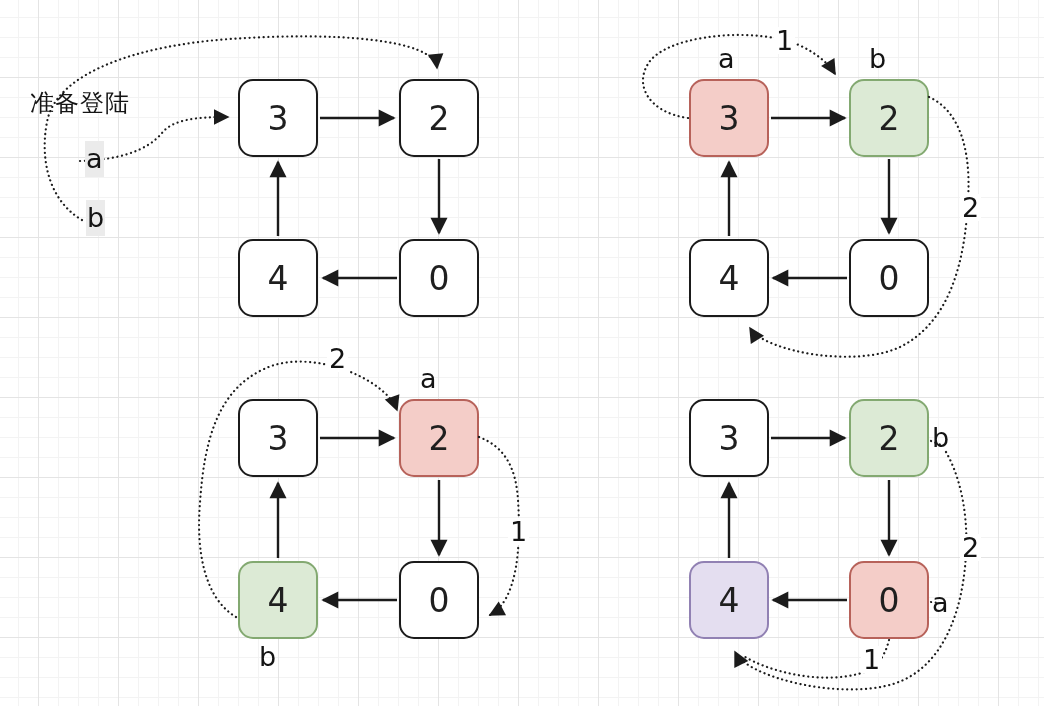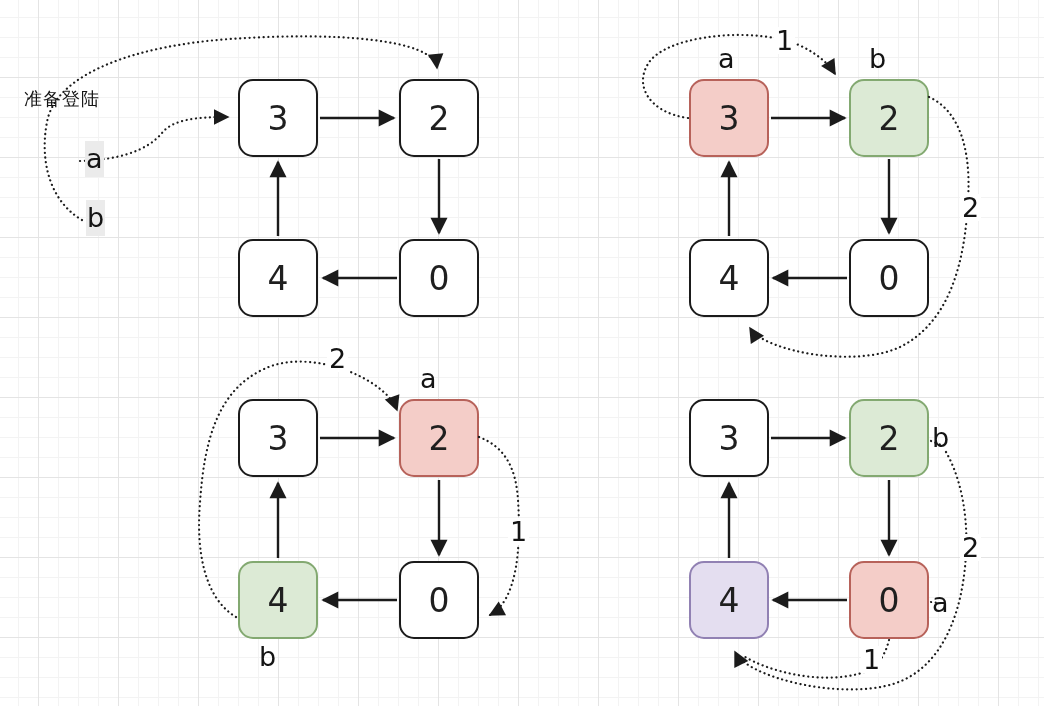--- a/index.html
+++ b/index.html
@@ -27,21 +27,21 @@
   .node.red    { background:#f4cdc8; border-color:#b7625a; }
   .node.green  { background:#dcead5; border-color:#83a971; }
   .node.purple { background:#e4def0; border-color:#9181b3; }
   .wires { position:absolute; left:0; top:0; }
   .wires path.solid  { fill:none; stroke:#1b1b1b; stroke-width:2.4; }
   .wires path.dotted { fill:none; stroke:#1b1b1b; stroke-width:2.2;
                        stroke-dasharray:0.1 4.6; stroke-linecap:round; }
   .lbl { position:absolute; font-size:27px; line-height:1; color:#141414; }
   .lbl-step { background:#ffffff; padding:0 2px; }
   .lbl-hl   { background:#ebebeb; padding:4px 1px 5px; }
-  .cjk { position:absolute; left:24px; top:87px; font-size:18px;
+  .cjk { position:absolute; left:30px; top:87px; font-size:24px;
          letter-spacing:1px; color:#141414;text-align:right; }
 </style>
 </head>
 <body>
 
 <div class="canvas">
 
   <div class="cjk">准备登陆</div>
 
   <div class="node" style="left:238px;top:79px">3</div>

